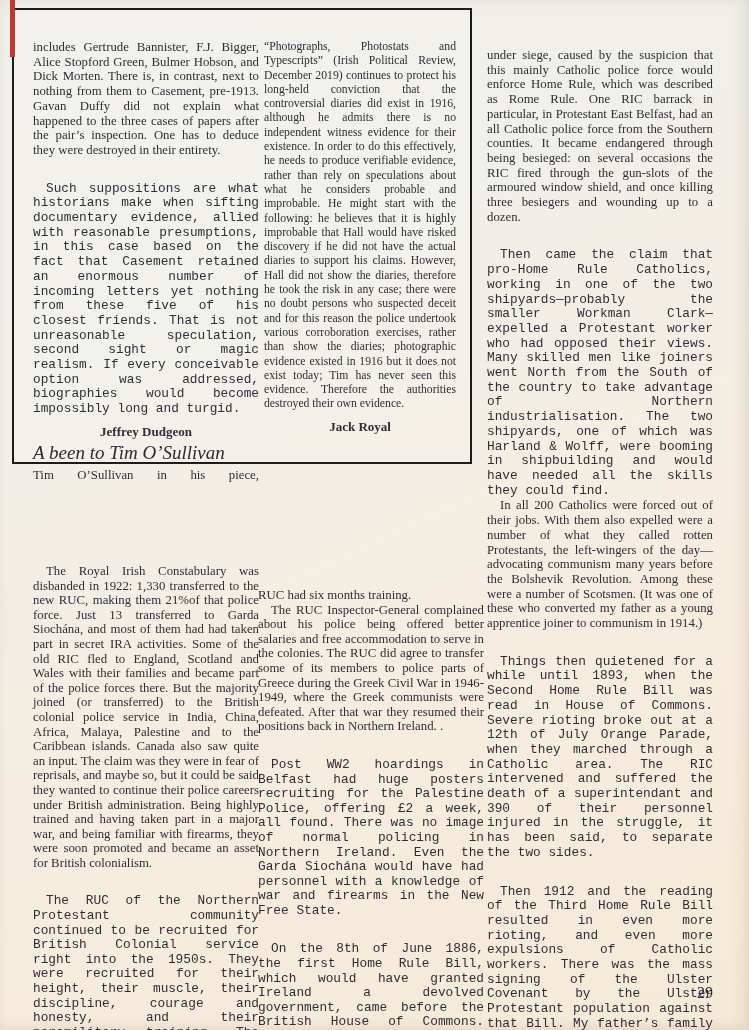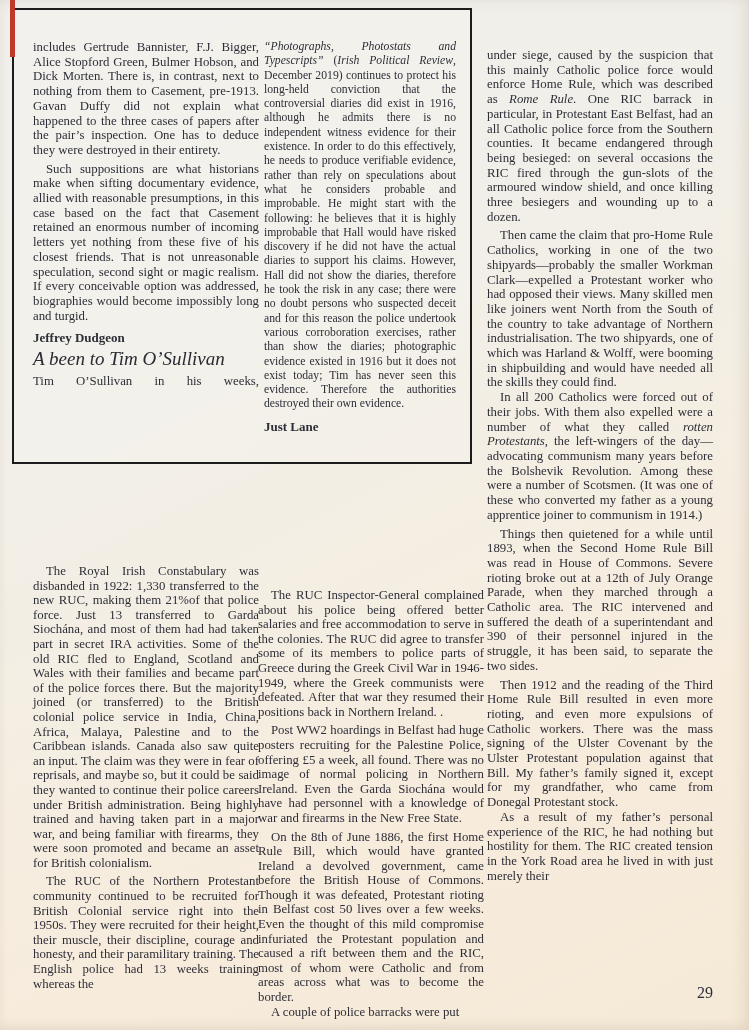--- a/index.html
+++ b/index.html
@@ -27,24 +27,24 @@
   .col-right{left:487px;top:48px;width:226px;}
   .col-ric-left{left:33px;top:564px;width:226px;}
   .col-ric-mid{left:258px;top:588px;width:226px;}
   .para{
     margin:0;font-size:12.8px;line-height:14.7px;
     text-align:justify;
   }
   .col-casement-2 .para{font-size:11.7px;line-height:14.3px;}
   .col-ric-left .para,.col-ric-mid .para{line-height:14.6px;}
   .para.ind{text-indent:13px;}
-  .para.gap{margin-top:4px;}
-  .it{font-style:italic;}
+  .para.gap{margin-top:24px;font-family:Liberation Mono, monospace;}
+  .it{}
   .sig{
-    font-weight:bold;text-align:left;
+    font-weight:bold;text-align:center;
     font-size:13px;line-height:15px;margin-top:7px;
   }
   .casement-heading{
     font-family:"Liberation Serif",serif;
     font-size:21px;font-weight:bold;letter-spacing:0.2px;
     margin:15px 0 0 0;line-height:23px;color:#23232b;
   }
   .casement-subheading{
     font-size:19px;font-style:italic;line-height:22px;
     margin:3px 0 4px 0;color:#2a2a33;
@@ -70,47 +70,48 @@
 
   <div class="casement-box" style="border-color: rgb(28, 28, 28);"></div>
 
   <div class="col col-casement-1">
     <div>
         <p class="para"><span>includes Gertrude Bannister, F.J. Bigger, Alice Stopford Green, Bulmer Hobson, and Dick Morten. There is, in contrast, next to nothing from them to Casement, pre-1913. Gavan Duffy did not explain what happened to the three cases of papers after the pair’s inspection. One has to deduce they were destroyed in their entirety.</span></p>
         <p class="para ind gap"><span>Such suppositions are what historians make when sifting documentary evidence, allied with reasonable presumptions, in this case based on the fact that Casement retained an enormous number of incoming letters yet nothing from these five of his closest friends. That is not unreasonable speculation, second sight or magic realism. If every conceivable option was addressed, biographies would become impossibly long and turgid.</span></p>
       </div>
     <div class="sig">Jeffrey Dudgeon</div>
     <div class="casement-subheading">A been to Tim O’Sullivan</div>
-    <p class="para jlast">Tim O’Sullivan in his weeks,</p>
+    <p class="para jlast">Tim O’Sullivan in his piece,</p>
   </div>
 
   <div class="col col-casement-2">
     <div>
         <p class="para"><span class="it">“Photographs, Photostats and Typescripts”</span><span> (</span><span class="it">Irish Political Review</span><span>, December 2019) continues to protect his long-held conviction that the controversial diaries did exist in 1916, although he admits there is no independent witness evidence for their existence. In order to do this effectively, he needs to produce verifiable evidence, rather than rely on speculations about what he considers probable and improbable.  He might start with the following: he believes that it is highly improbable that Hall would have risked discovery if he did not have the actual diaries to support his claims. However, Hall did not show the diaries, therefore he took the risk in any case; there were no doubt persons who suspected deceit and for this reason the police undertook various corroboration exercises, rather than show the diaries; photographic evidence existed in 1916 but it does not exist today; Tim has never seen this evidence. Therefore the authorities destroyed their own evidence.</span></p>
       </div>
-    <div class="sig">Just Lane</div>
+    <div class="sig">Jack Royal</div>
   </div>
 
   <div class="col col-right">
       <p class="para"><span>under siege, caused by the suspicion that this mainly Catholic police force would enforce Home Rule, which was described as </span><span class="it">Rome Rule</span><span>. One RIC barrack in particular, in Protestant East Belfast, had an all Catholic police force from the Southern counties. It became endangered through being besieged: on several occasions the RIC fired through the gun-slots of the armoured window shield, and once killing three besiegers and wounding up to a dozen.</span></p>
       <p class="para ind gap"><span>Then came the claim that pro-Home Rule Catholics, working in one of the two shipyards—probably the smaller Workman Clark—expelled a Protestant worker who had opposed their views. Many skilled men like joiners went North from the South of the country to take advantage of Northern industrialisation. The two shipyards, one of which was Harland &amp; Wolff, were booming in shipbuilding and would have needed all the skills they could find.</span></p>
       <p class="para ind"><span>In all 200 Catholics were forced out of their jobs. With them also expelled were a number of what they called </span><span class="it">rotten Protestants</span><span>, the left-wingers of the day—advocating communism many years before the Bolshevik Revolution. Among these were a number of Scotsmen. (It was one of these who converted my father as a young apprentice  joiner to communism in 1914.)</span></p>
       <p class="para ind gap"><span>Things then quietened for a while until 1893, when the Second Home Rule Bill was read in House of  Commons. Severe rioting broke out at a 12th of July Orange Parade, when they marched through a Catholic area. The RIC intervened and suffered the death of a superintendant and 390 of their personnel injured in the struggle, it has been said, to separate the two sides.</span></p>
       <p class="para ind gap"><span>Then 1912 and the reading of the Third Home Rule Bill resulted in even more rioting, and even more expulsions of Catholic workers. There was the mass signing of the Ulster Covenant by the Ulster Protestant population against that Bill. My father’s family signed it, except for my grandfather, who came from Donegal Protestant stock.</span></p>
       <p class="para ind"><span>As a result of my father’s personal experience of the RIC, he had nothing but hostility for them. The RIC created tension in the York Road area he lived in with just merely their</span></p>
     </div>
 
 
   <div class="col col-ric-left">
       <p class="para ind"><span>The Royal Irish Constabulary was disbanded in 1922:  1,330 transferred to the new RUC, making them 21%of that police force.  Just 13 transferred to Garda Siochána, and most of them had had taken part in secret IRA activities. Some of the old RIC fled to England, Scotland and Wales with their families and became part of the police forces there. But the majority joined (or transferred) to the British colonial police service in India, China, Africa, Malaya, Palestine and to the Caribbean islands. Canada also saw quite an input. The claim was they were in fear of reprisals, and maybe so, but it could be said they wanted to continue their police careers under British administration. Being highly trained and having taken part in a major war, and being familiar with firearms, they were soon promoted and became an asset for British colonialism.</span></p>
       <p class="para ind gap"><span>The RUC of the Northern Protestant community continued to be recruited for British Colonial service right into the 1950s. They were recruited for their height, their muscle, their discipline, courage and honesty, and their paramilitary training. The English police had 13 weeks training whereas the</span></p>
     </div>
 
   <div class="col col-ric-mid">
+      <p class="para"><span>RUC had six months training.</span></p>
       <p class="para ind"><span>The RUC Inspector-General complained about his police being offered better salaries and free accommodation to serve in the colonies. The RUC did agree to transfer some of its members to police parts of Greece during the Greek Civil War in 1946-1949, where the Greek communists were defeated. After that war they resumed their positions back in Northern Ireland.  .</span></p>
-      <p class="para ind gap"><span>Post WW2 hoardings in Belfast had huge posters recruiting for the Palestine Police, offering  £5 a week, all found. There was no image of normal policing in Northern Ireland. Even the Garda Siochána would have had personnel with a knowledge of war and firearms in the New Free State.</span></p>
+      <p class="para ind gap"><span>Post WW2 hoardings in Belfast had huge posters recruiting for the Palestine Police, offering  £2 a week, all found. There was no image of normal policing in Northern Ireland. Even the Garda Siochána would have had personnel with a knowledge of war and firearms in the New Free State.</span></p>
       <p class="para ind gap"><span>On the 8th of June 1886, the first Home Rule Bill, which would have granted Ireland a devolved government, came before the British House of Commons. Though it was defeated, Protestant rioting in Belfast cost 50 lives over a few weeks. Even the thought of this mild compromise infuriated the Protestant population and caused a rift between them and the RIC, most of whom were Catholic and from areas across what was to become the border.</span></p>
       <p class="para ind"><span>A couple of police barracks were put</span></p>
     </div>
 
   <div class="page-number">29</div>
 
 </div>
 
 </body></html>

